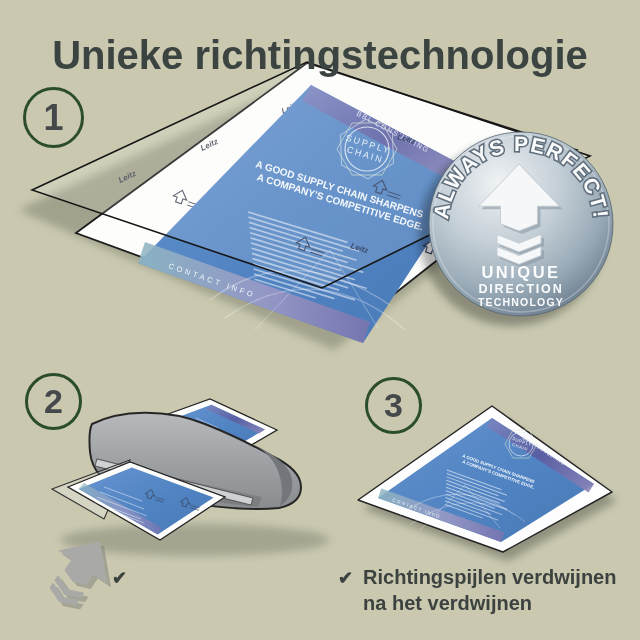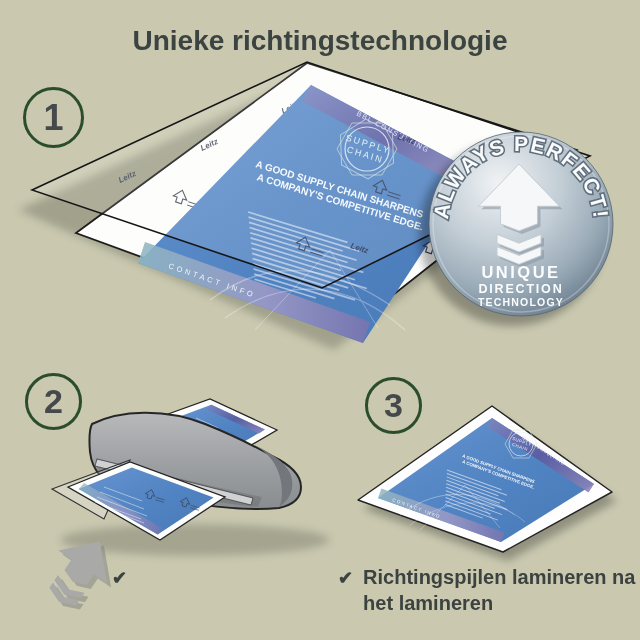--- a/index.html
+++ b/index.html
@@ -4,21 +4,21 @@
 <style>
   html,body{margin:0;padding:0;}
   #stage{
     position:relative;width:640px;height:640px;overflow:hidden;
     background:#cac9b0;
     font-family:"Liberation Sans", sans-serif;
   }
   #art{position:absolute;left:0;top:0;width:640px;height:640px;}
   .page-title{
     position:absolute;left:0;top:6px;width:640px;text-align:center;
-    font-size:28px;font-weight:700;color:#3c4442;letter-spacing:0px;
+    font-size:40px;font-weight:700;color:#3c4442;letter-spacing:0px;
   }
   .step-circle{
     position:absolute;border:3.5px solid #2c4d2b;border-radius:50%;
     display:flex;align-items:center;justify-content:center;
     color:#45494b;font-weight:700;background:transparent;
   }
   .step-circle.s1{left:23px;top:87px;width:55px;height:55px;font-size:36px;}
   .step-circle.s2{left:25px;top:373px;width:51px;height:51px;font-size:34px;}
   .step-circle.s3{left:365px;top:377px;width:51px;height:51px;font-size:34px;}
   .check-item{
@@ -233,16 +233,16 @@
   </div>
   <div class="step-circle s3">
     <span>3</span>
   </div>
 
   <div class="check-item c1">
     <span class="tick">✔</span>
   </div>
   <div class="check-item c2">
     <span class="tick">✔</span>
-    <span>Richtingspijlen lamineren na het lamineren</span>
+    <span>Richtingspijlen verdwijnen na het verdwijnen</span>
   </div>
 
 </div>
 
 </body></html>

